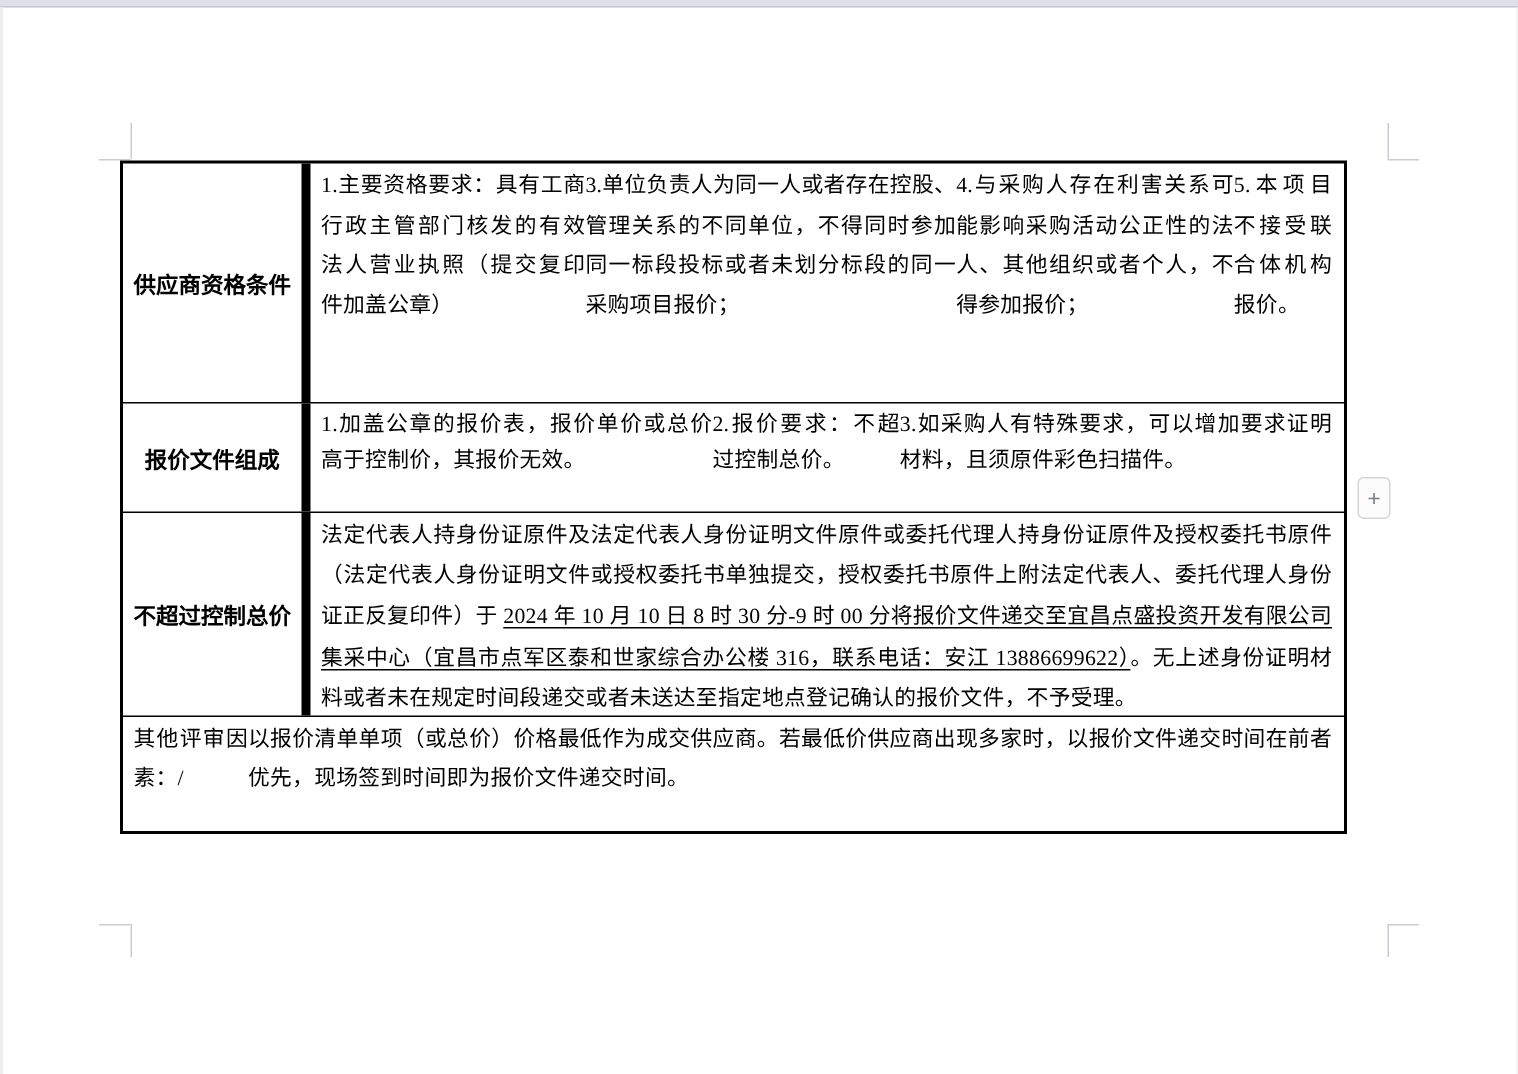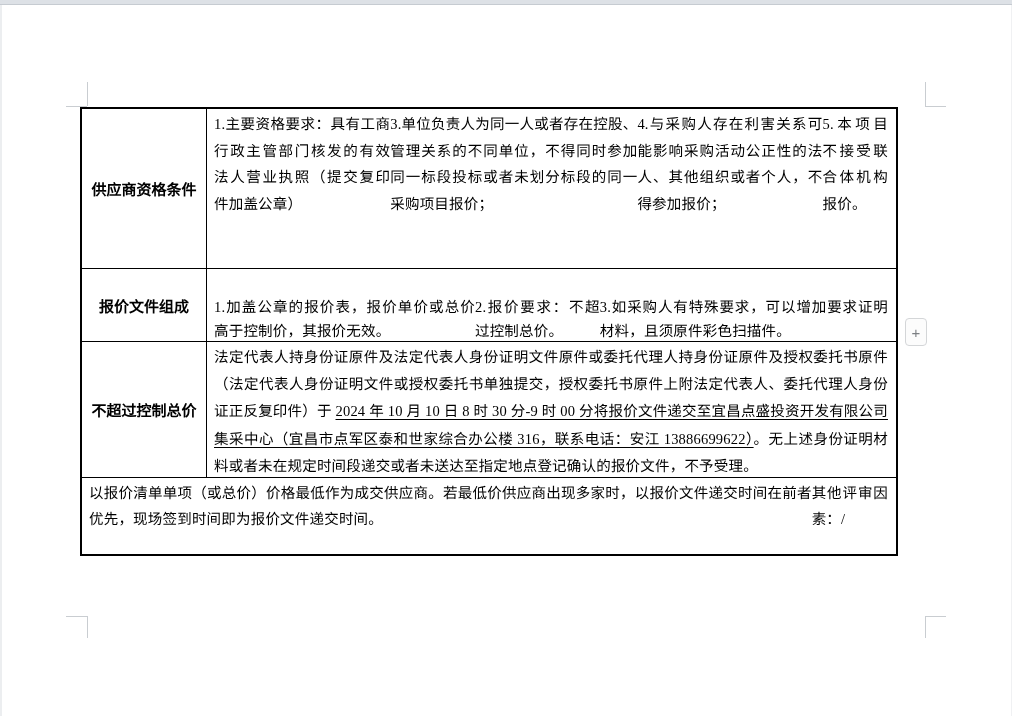--- a/index.html
+++ b/index.html
@@ -44,39 +44,39 @@
     display: flex; flex-direction: column;
     background: #ffffff;
   }
   .t-row { display: flex; border-bottom: 1px solid #000000; }
   .t-row:last-child { border-bottom: none; flex: 1; }
   .t-row.r1 { height: 160px; }
   .t-row.r2 { height: 73px; }
   .t-row.r3 { height: 136px; }
   .head-cell {
     width: 125px; min-width: 125px;
-    border-right: 1px solid #000000;
+    border-right: 6px solid #000000;
     display: flex; align-items: center; justify-content: center;
     font-family: "Liberation Sans", "DejaVu Sans", sans-serif;
     font-weight: bold; font-size: 15px; text-align: center;
     padding: 0 4px;
   }
   .body-cell {
     flex: 1;
     padding: 2px 8px 2px 7px;
     display: flex; flex-direction: row; justify-content: center;
     overflow: hidden;
   }
   .body-cell p {
     font-size: 14.5px;
     text-align: justify;
     letter-spacing: 0.2px;
   }
   .r1 .body-cell p { line-height: 26.5px; }
-  .r2 .body-cell p { line-height: 24px; margin-top: 24px; }
+  .r2 .body-cell p { line-height: 24px; }
   .r3 .body-cell p { line-height: 27.2px; }
   .r4 .body-cell p { line-height: 26px; }
   .u-seg { text-decoration: underline; text-underline-offset: 3px; margin-top: 47px; }
 
   
   .plus-btn {
     position: absolute; left: 905px; top: 318px;
     width: 22px; height: 28px;
     background: #fcfcfc;
     border: 1px solid #d4d6d8;
@@ -130,21 +130,21 @@
       </div>
     </div>
     <div class="t-row r3">
       <div class="head-cell">不超过控制总价</div>
       <div class="body-cell">
         <p><span class="">法定代表人持身份证原件及法定代表人身份证明文件原件或委托代理人持身份证原件及授权委托书原件（法定代表人身份证明文件或授权委托书单独提交，授权委托书原件上附法定代表人、委托代理人身份证正反复印件）于 </span><span class="u-seg">2024 年 10 月 10 日 8 时 30 分-9 时 00 分将报价文件递交至宜昌点盛投资开发有限公司集采中心（宜昌市点军区泰和世家综合办公楼 316，联系电话：安江 13886699622）</span><span class="">。无上述身份证明材料或者未在规定时间段递交或者未送达至指定地点登记确认的报价文件，不予受理。</span></p>
       </div>
     </div>
     <div class="t-row r4">
       <div class="body-cell">
+        <p><span class="">其他评审因素：/</span></p>
         <p><span class="">以报价清单单项（或总价）价格最低作为成交供应商。若最低价供应商出现多家时，以报价文件递交时间在前者优先，现场签到时间即为报价文件递交时间。</span></p>
-        <p><span class="">其他评审因素：/</span></p>
       </div>
     </div>
   </div>
 
 <div class="plus-btn">
   <span>+</span>
 </div>
 
 </body></html>

